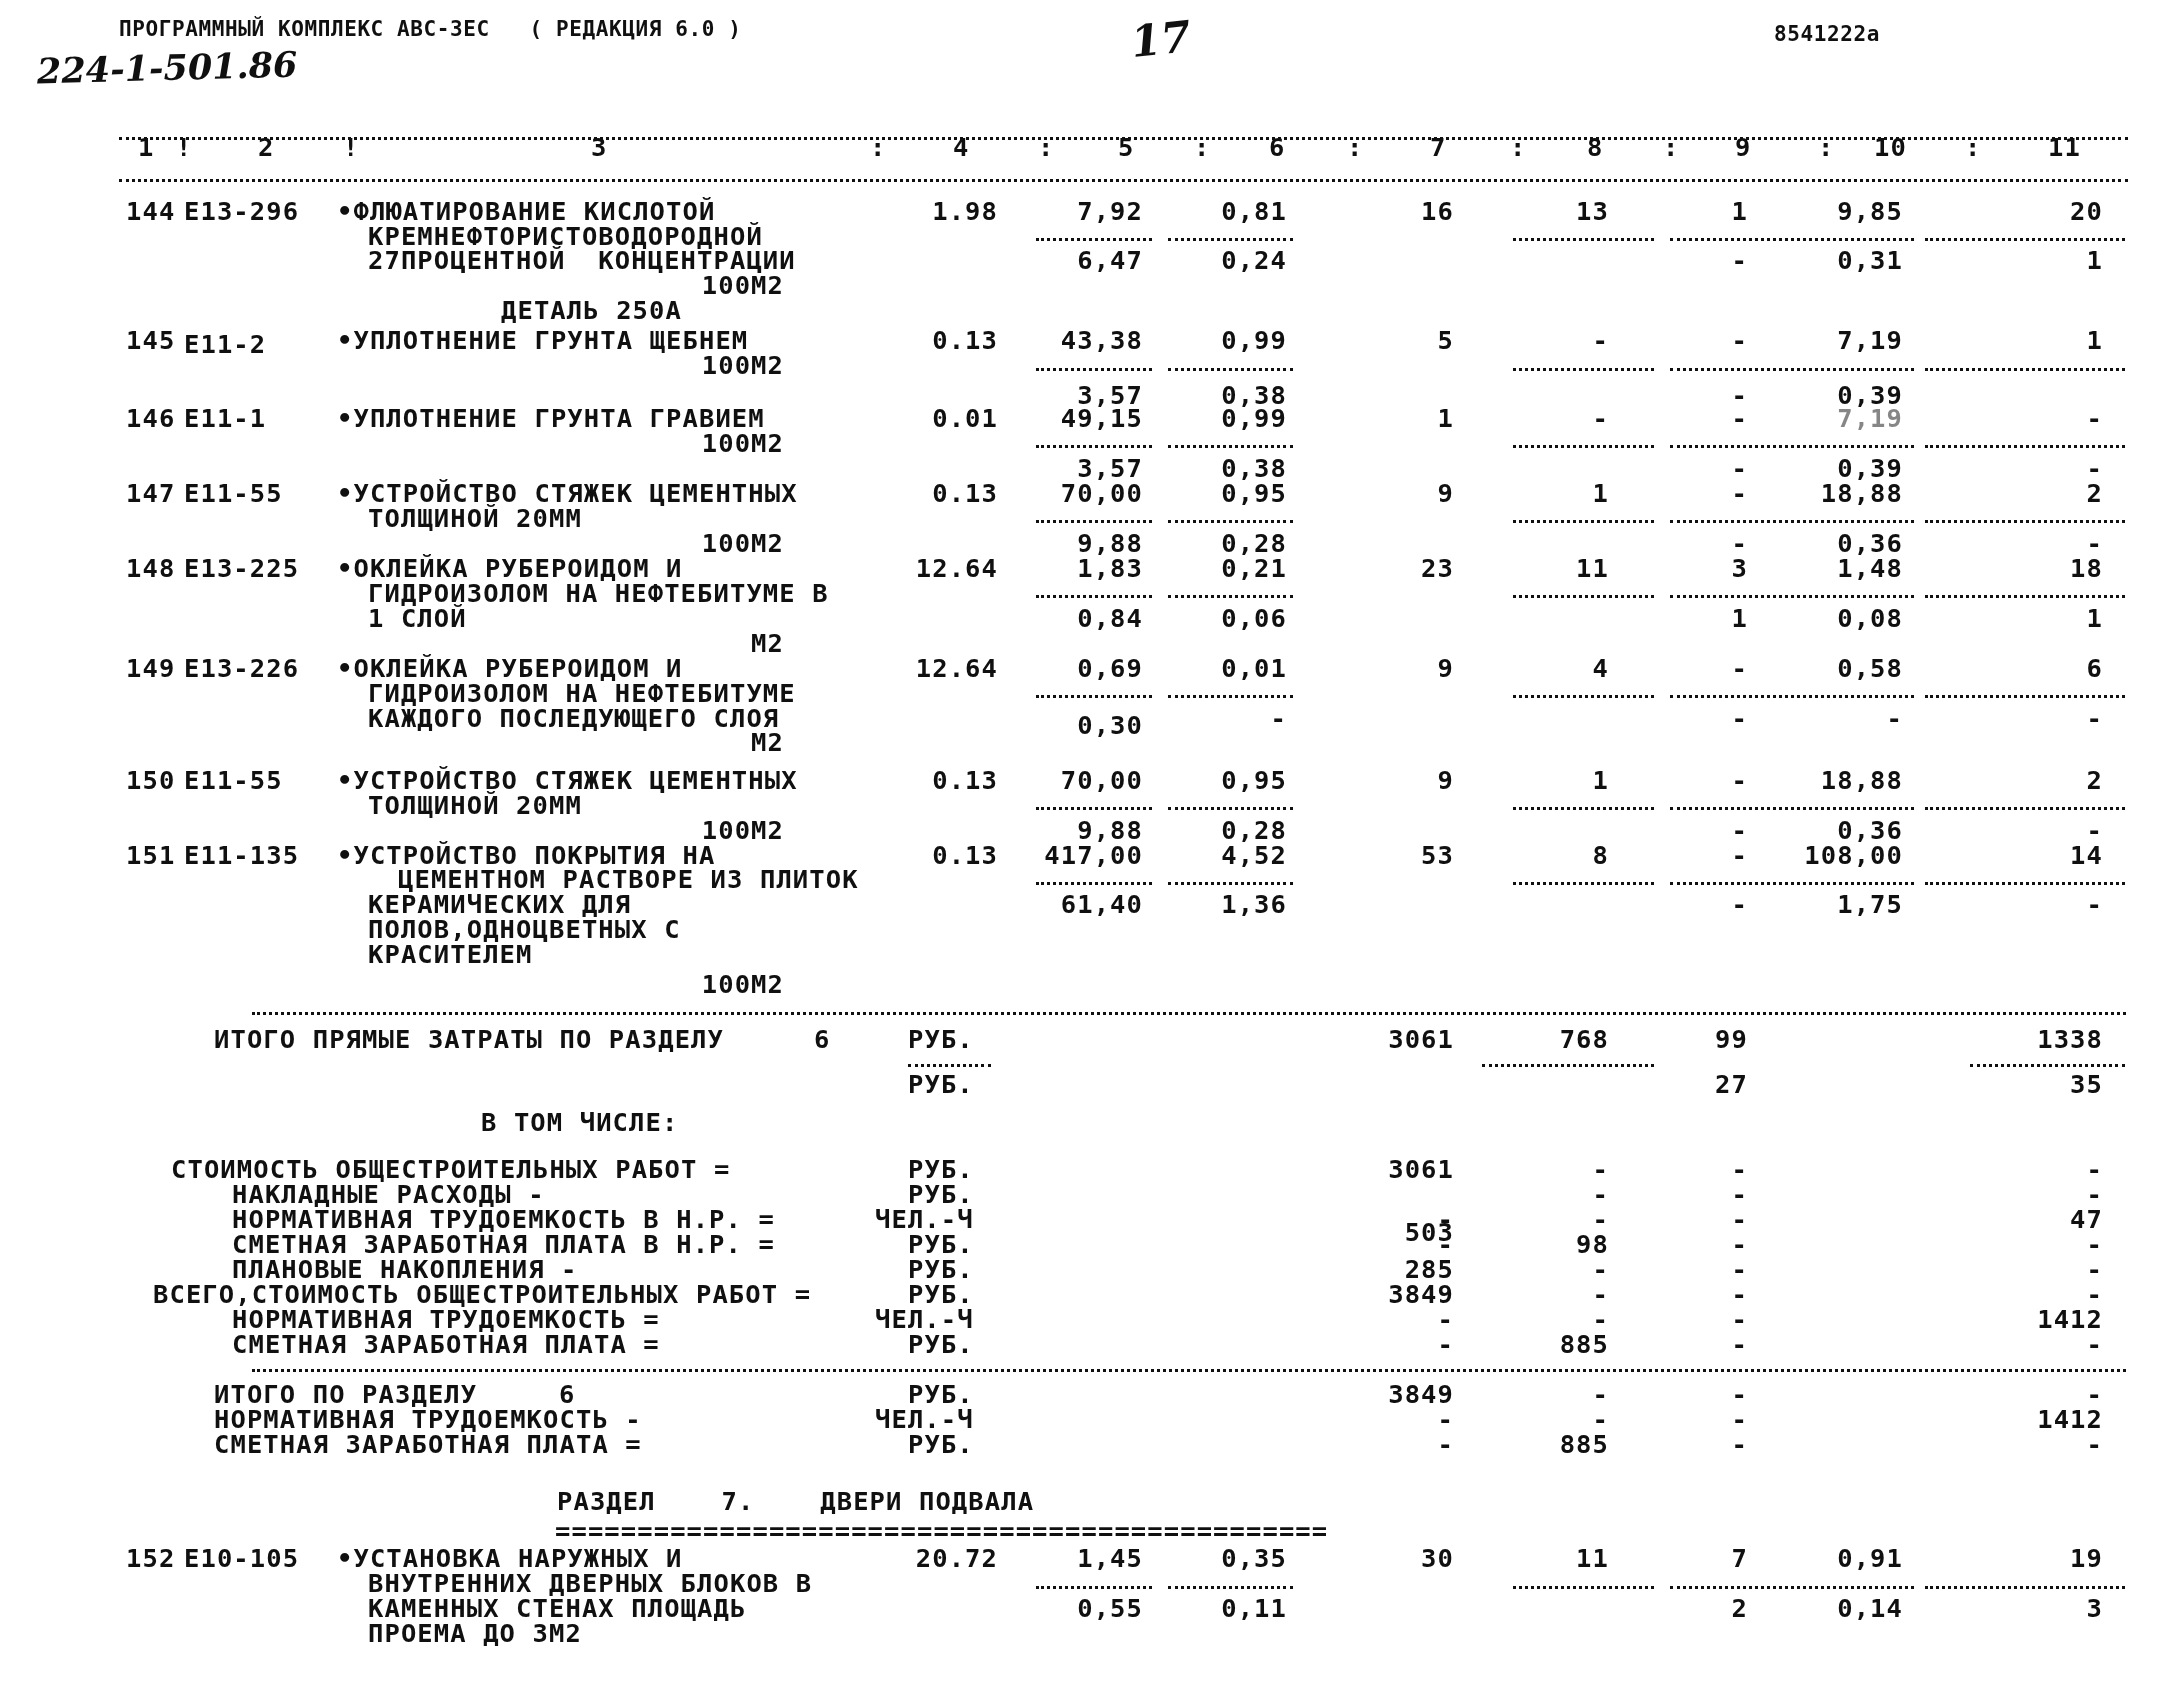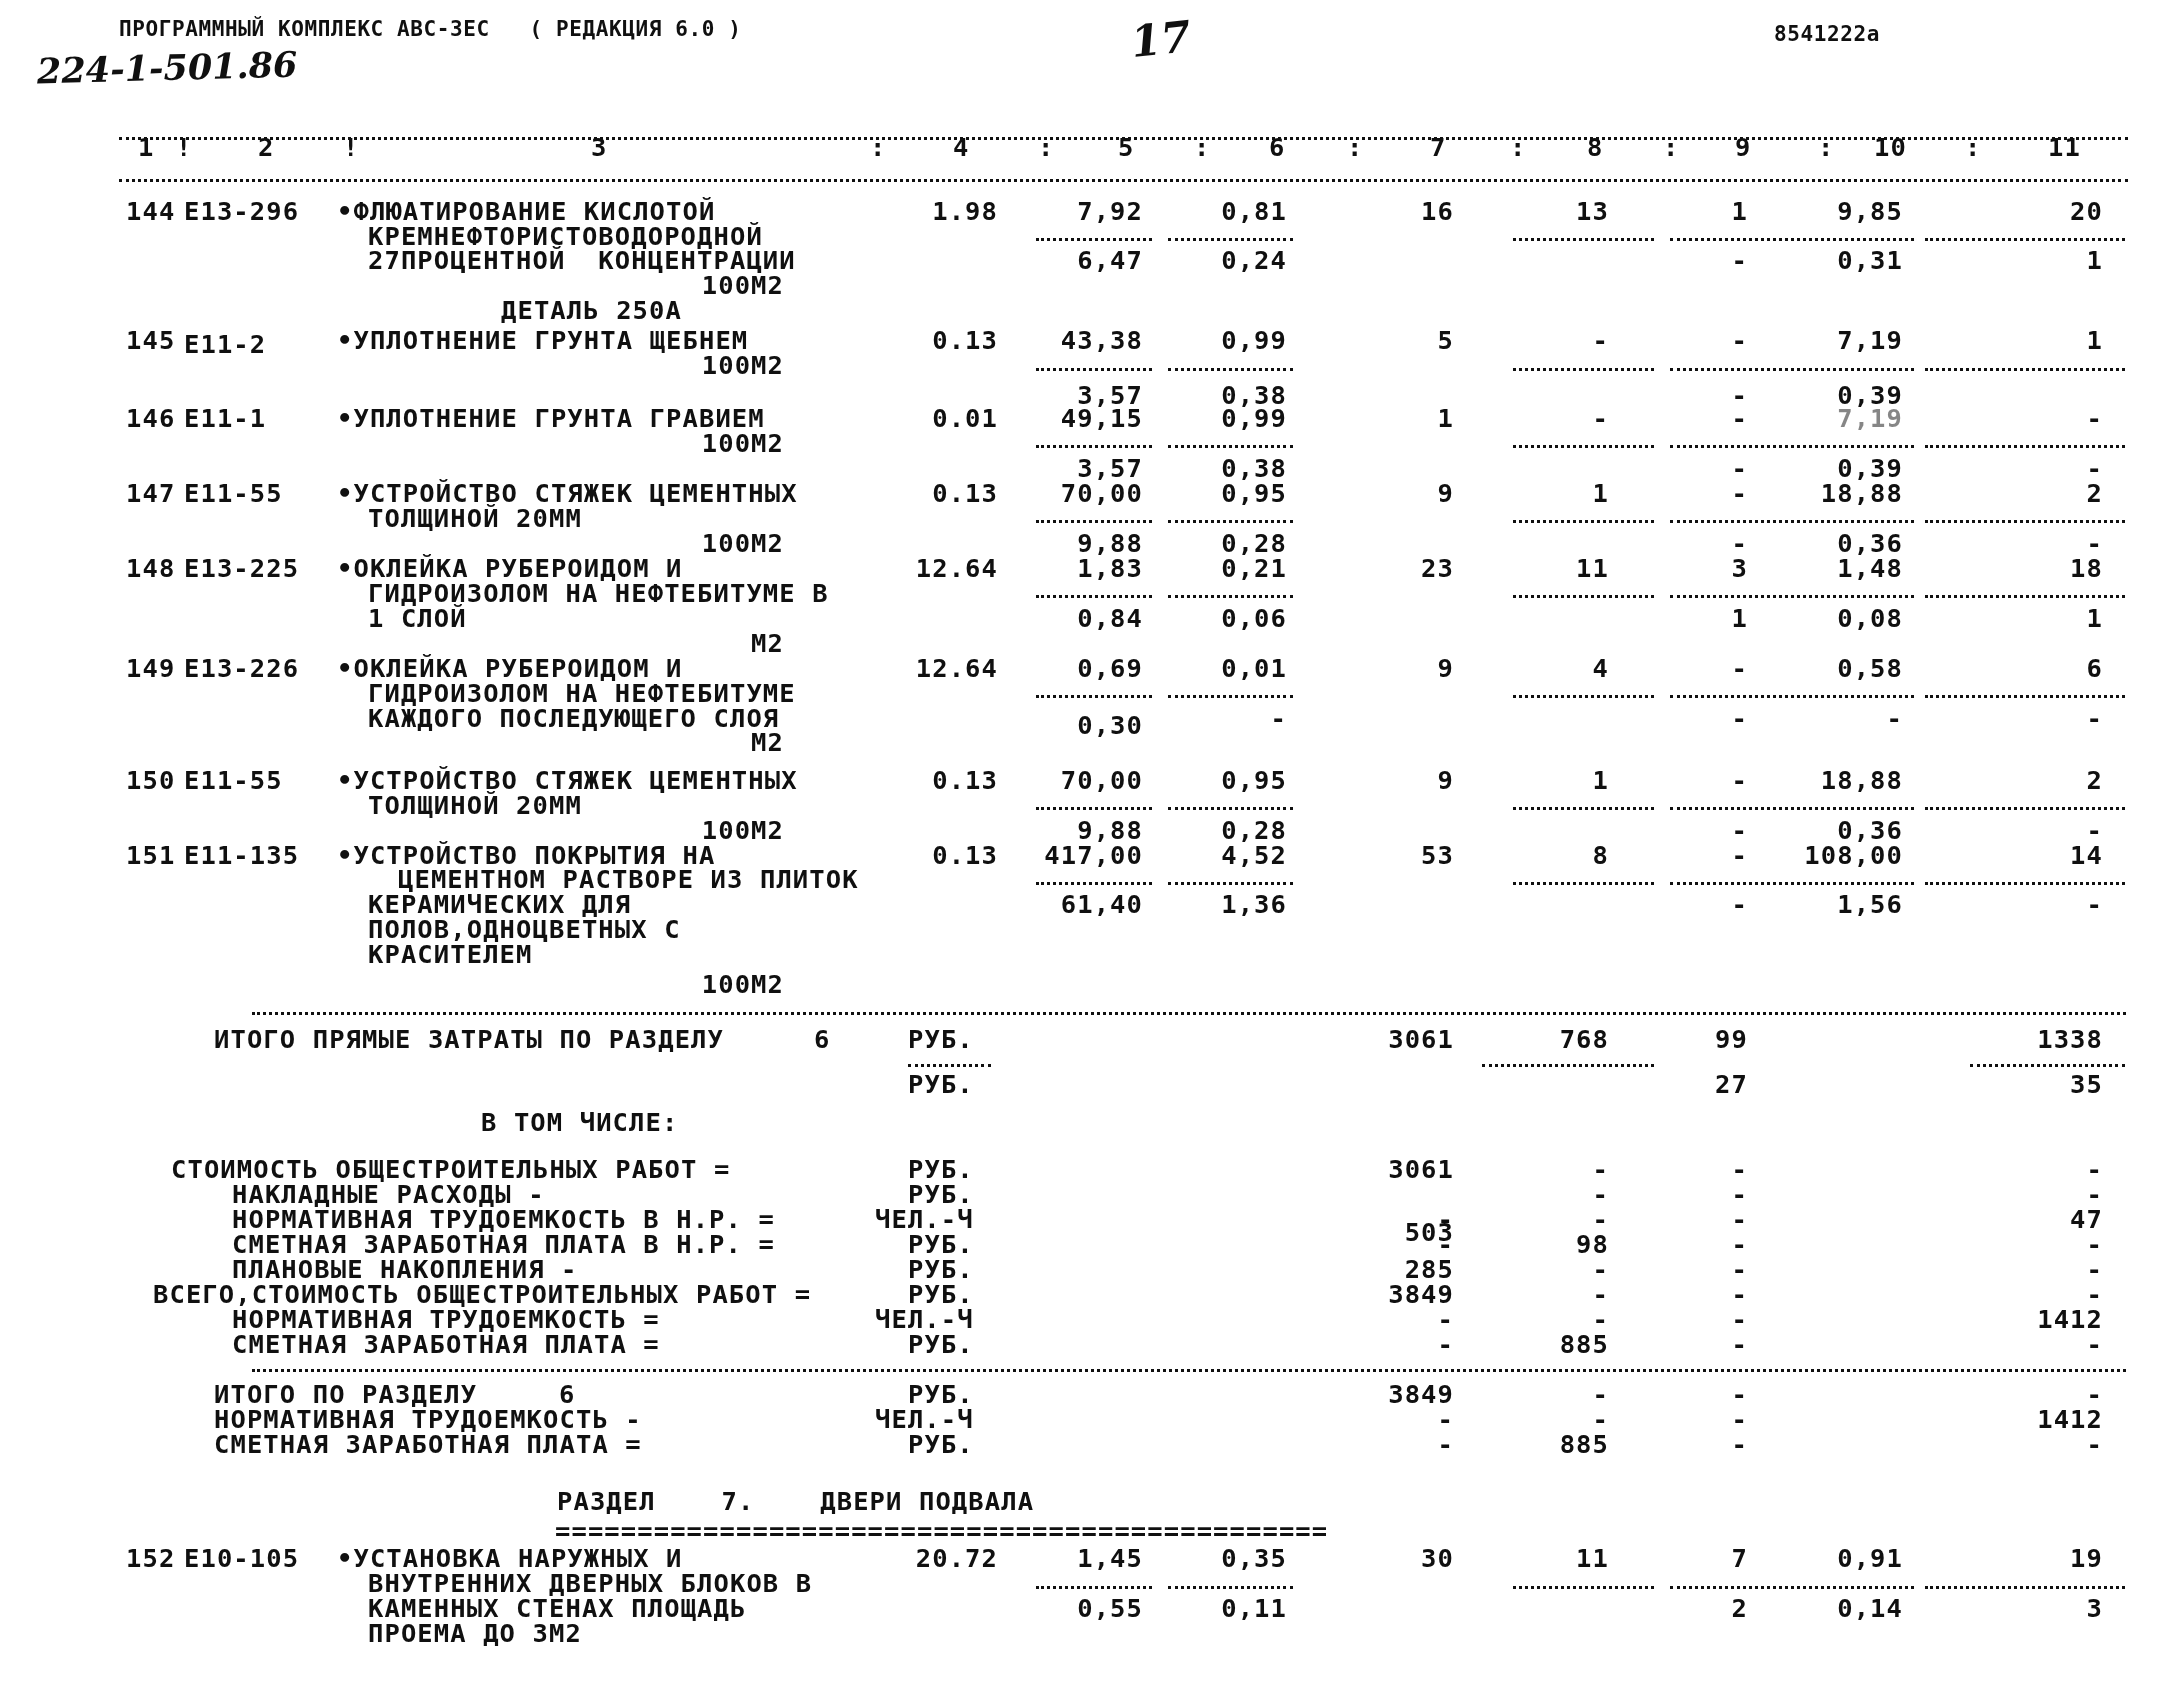--- a/index.html
+++ b/index.html
@@ -223,21 +223,21 @@
       <div class="t" style="top: 867px; left: 368px; margin-left: 30px;">ЦЕМЕНТНОМ РАСТВОРЕ ИЗ ПЛИТОК</div>
       <div class="dash" style="left: 1036px; width: 116px; top: 882px;"></div>
       <div class="dash" style="left: 1168px; width: 125px; top: 882px;"></div>
       <div class="dash" style="left: 1513px; width: 141px; top: 882px;"></div>
       <div class="dash" style="left: 1670px; width: 244px; top: 882px;"></div>
       <div class="dash" style="left: 1925px; width: 200px; top: 882px;"></div>
       <div class="t" style="top: 892px; left: 368px;">КЕРАМИЧЕСКИХ ДЛЯ</div>
       <div class="t" style="top: 892px; right: 1018px;">61,40</div>
       <div class="t" style="top: 892px; right: 874px;">1,36</div>
       <div class="t" style="top: 892px; right: 413px;">-</div>
-      <div class="t" style="top: 892px; right: 258px;">1,56</div>
+      <div class="t" style="top: 892px; right: 258px;">1,75</div>
       <div class="t" style="top: 892px; right: 58px;">-</div>
       <div class="t" style="top: 917px; left: 368px;">ПОЛОВ,ОДНОЦВЕТНЫХ С</div>
       <div class="t" style="top: 942px; left: 368px; text-align: center;">КРАСИТЕЛЕМ</div>
       <div class="t" style="top: 972px; right: 1377px;">100М2</div>
       <div class="dash" style="left: 252px; width: 1874px; top: 1012px;"></div>
       <div class="t" style="top: 1027px; left: 214px;">ИТОГО ПРЯМЫЕ ЗАТРАТЫ ПО РАЗДЕЛУ</div>
       <div class="t" style="top: 1027px; left: 814px;">6</div>
       <div class="t" style="top: 1027px; left: 908px;">РУБ.</div>
       <div class="t" style="top: 1027px; right: 707px;">3061</div>
       <div class="t" style="top: 1027px; right: 552px;">768</div>

